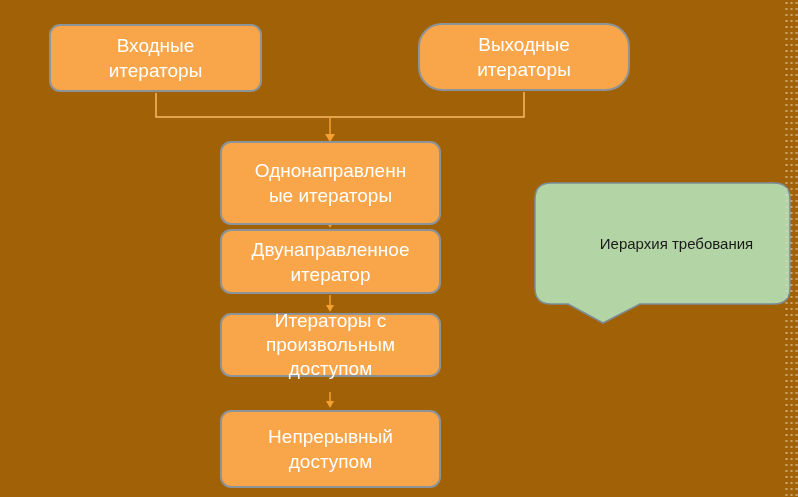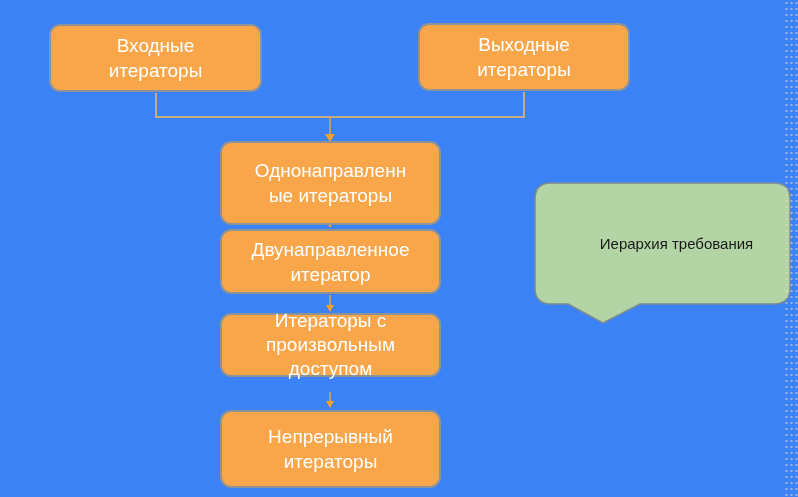--- a/index.html
+++ b/index.html
@@ -1,20 +1,20 @@
 <!DOCTYPE html>
 <html><head>
 <meta charset="utf-8">
 <style>
   html, body { margin: 0; padding: 0; background: #ffffff; }
   .canvas {
     position: relative;
     width: 798px;
     height: 497px;
-    background: #3b82f6;
+    background: #a16207;
     overflow: hidden;
     font-family: "Liberation Sans", sans-serif;
   }
   .connector-layer {
     position: absolute;
     left: 0; top: 0;
     width: 798px; height: 497px;
     pointer-events: none;
   }
   .node {
@@ -26,21 +26,21 @@
     display: flex;
     align-items: center;
     justify-content: center;
     text-align: center;
     color: #ffffff;
     font-size: 19px;
     line-height: 25px;
     white-space: pre-line;
   }
   .b1 { left: 49px;  top: 24px;  width: 213px; height: 68px; }
-  .b2 { left: 418px; top: 23px;  width: 212px; height: 68px; }
+  .b2 { left: 418px; top: 23px;  width: 212px; height: 68px; border-radius: 24px; }
   .b3 { left: 220px; top: 141px; width: 221px; height: 84px; }
   .b4 { left: 220px; top: 229px; width: 221px; height: 65px; }
   .b5 { left: 220px; top: 313px; width: 221px; height: 64px; line-height: 24px; }
   .b6 { left: 220px; top: 410px; width: 221px; height: 78px; }
   .callout-text {
     position: absolute;
     left: 535px; top: 183px;
     width: 283px; height: 121px;
     display: flex;
     align-items: center;
@@ -112,20 +112,20 @@
   </div>
 
   <div class="node b5">
     <span>Итераторы с
 произвольным
 доступом</span>
   </div>
 
   <div class="node b6">
     <span>Непрерывный
-итераторы</span>
+доступом</span>
   </div>
 
   <div class="callout-text">Иерархия требования</div>
 
   <div class="edge-dots"></div>
 
 </div>
 
 </body></html>

